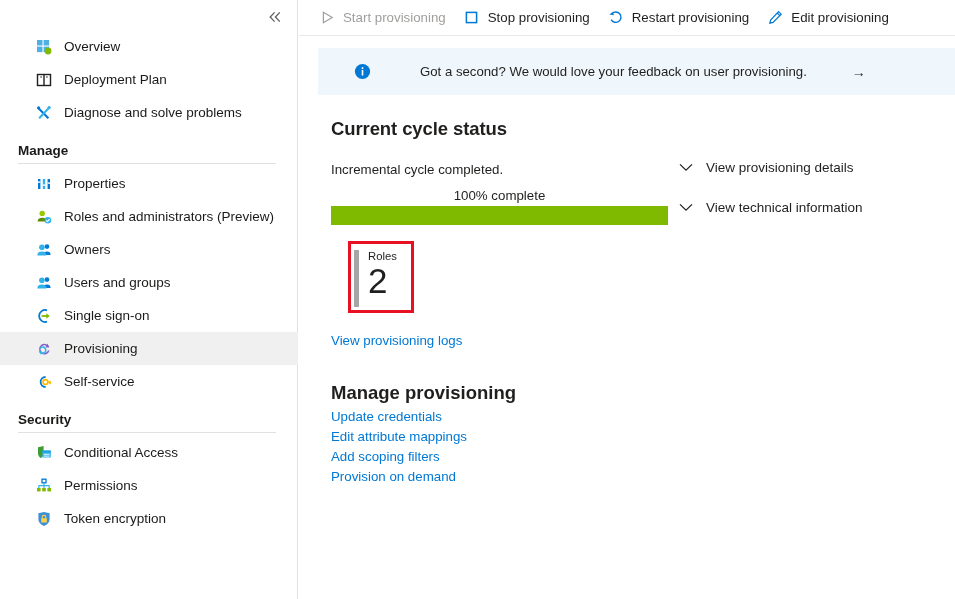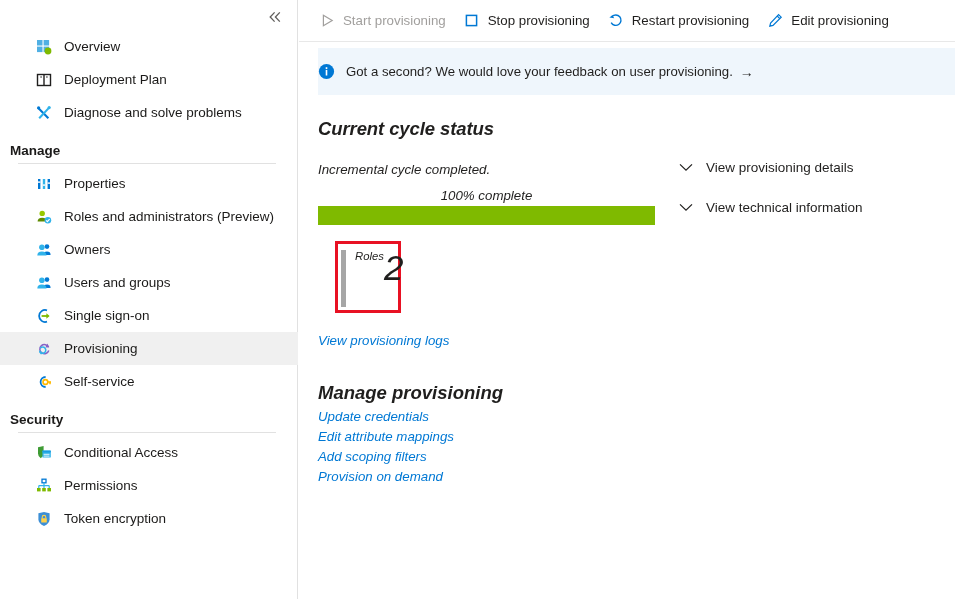--- a/index.html
+++ b/index.html
@@ -39,42 +39,42 @@
   }
   .nav-item.selected { background: #f0f0f0; }
   .nav-item .ico {
     width: 20px; height: 18px;
     margin-right: 10px;
     display: inline-flex; align-items: center; justify-content: center;
     flex: 0 0 20px;
   }
   .nav-item .lbl { white-space: nowrap; }
   .nav-group {
-    padding-left: 10px;
+    padding-left: 18px;
     padding-top: 14px;
     padding-bottom: 3px;
     font-size: 13.5px;
     font-weight: bold;
     color: #1b1a19;
   }
   .nav-divider {
     margin: 2px 22px 3px 18px;
     height: 1px; background: #e1e1e1;
   }
 
   
   #main {
     position: absolute; left: 299px; top: 0;
     width: 656px; height: 599px;
     background: #ffffff;
   }
   
   #cmdbar {
     position: relative;
-    height: 42px;
+    height: 36px;
     display: flex; align-items: center;
     padding-left: 19px;
     border-bottom: 1px solid #e8e8e8;
   }
   .cmd {
     display: flex; align-items: center;
     height: 30px;
     margin-right: 17px;
     font-size: 13.3px;
     color: #0078d4;
@@ -89,29 +89,30 @@
   .cmd .cmd-lbl { color: #201f1e; }
   .cmd.disabled { cursor: default; }
   .cmd.disabled .cmd-lbl { color: #a19f9d; }
 
   
   #banner {
     position: absolute; left: 19px; top: 48px;
     width: 637px; height: 47px;
     background: #eff6fc;
     display: flex; align-items: center;
-    padding-left: 0;
+    padding-left: 36px;
+    gap: 38px;
   }
   #banner .b-ico { width: 18px; height: 18px; margin-right: 10px; display:inline-flex; align-items:center;}
   #banner .b-txt { font-size: 13.2px; color: #201f1e; }
   #banner .b-arrow { margin-left: 7px; font-size: 14px; color: #201f1e; }
 
   
   #content { position: absolute; left: 0; top: 118px; width: 656px; }
-  .col-left { position: absolute; left: 19px; top: 0; width: 340px; font-style: italic; }
+  .col-left { position: absolute; left: 32px; top: 0; width: 340px; }
   .col-right { position: absolute; left: 377px; top: 0; width: 279px; }
 
   .sec-title {
     font-size: 18.5px; font-weight: bold;
     color: #201f1e; letter-spacing: -0.1px;
     margin: 0 0 6px 0;
   }
   .cycle-text { font-size: 13.3px; color: #201f1e; margin-top: 22px; }
 
   .pct-label {
@@ -127,21 +128,21 @@
   
   .tile-wrap { position: relative; margin-top: 22px; margin-left: 23px; width: 64px; }
   .redbox {
     position: absolute; left: -6px; top: -6px;
     width: 66px; height: 72px;
     border: 3px solid #e81123;
     pointer-events: none;
   }
   .tile { position: relative; display: flex; height: 60px; padding-top: 3px; }
   .tile-bar { width: 5px; background: #a6a6a6; margin-right: 9px; height: 57px; }
-  .tile-body { display: flex; flex-direction: row; }
+  .tile-body { display: flex; flex-direction: column; }
   .tile-label { font-size: 11.3px; color: #201f1e; line-height: 13px; }
   .tile-value { font-size: 35px; color: #201f1e; line-height: 38px; font-weight: 300; margin-top: -1px; }
 
   .link {
     display: block;
     font-size: 13.3px; color: #0078d4;
     text-decoration: none; cursor: pointer;
     line-height: 20px;
   }
   .logs-link { margin-top: 24px; }

